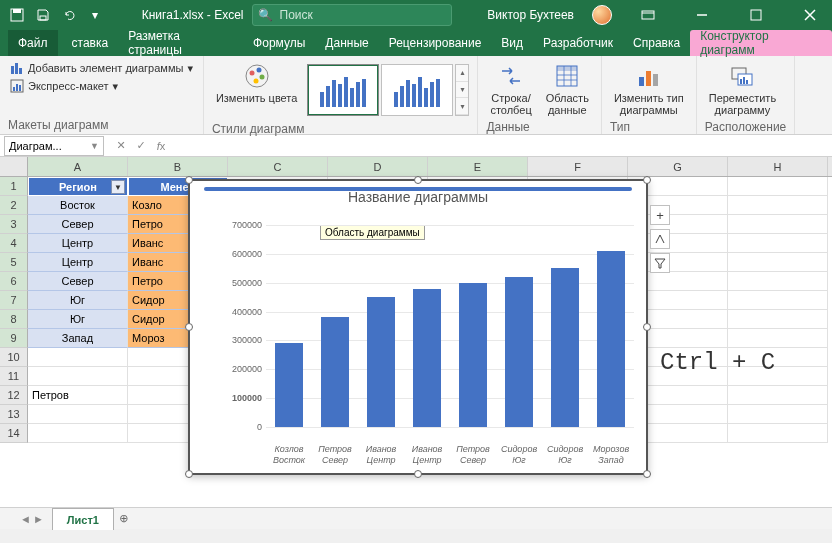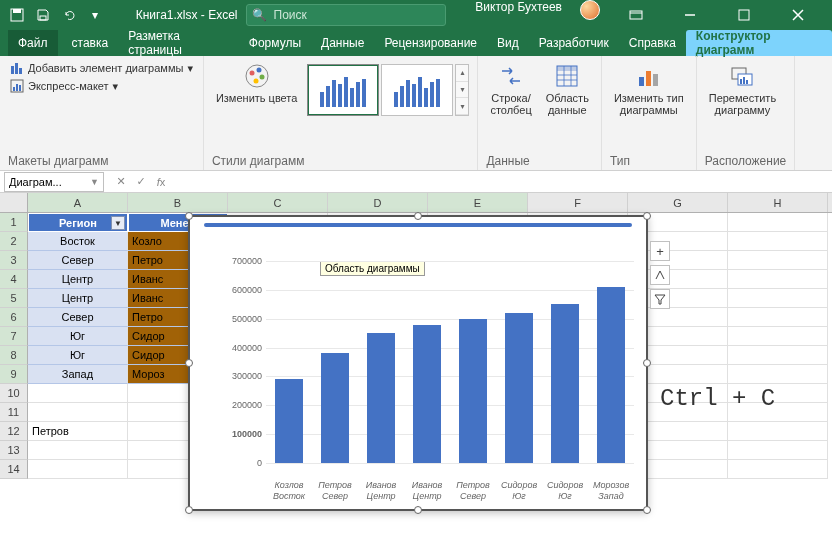--- a/index.html
+++ b/index.html
@@ -4,33 +4,33 @@
 <style>
 * { margin: 0; padding: 0; box-sizing: border-box; font-family: "Segoe UI", Arial, sans-serif; }
 body { background: #f0f0f0; width: 832px; height: 543px; overflow: hidden; position: relative; }
 
 
 .titlebar { height: 30px; background: #217346; display: flex; align-items: center; color: #fff; font-size: 12px; }
 .titlebar-left { display: flex; align-items: center; gap: 4px; padding-left: 6px; }
 .tb-btn { width: 22px; height: 22px; display: flex; align-items: center; justify-content: center; color: #fff; cursor: pointer; }
 .titlebar-center { flex: 1; display: flex; align-items: center; justify-content: center; gap: 8px; }
 .search-box { width: 200px; height: 22px; background: #2d8659; border: 1px solid #4a9b71; border-radius: 3px; display: flex; align-items: center; padding: 0 6px; color: #cbe5d6; font-size: 12px; gap: 6px; }
-.titlebar-right { display: flex; gap: 18px; padding-right: 16px; }
+.titlebar-right { display: flex; align-items: center; gap: 18px; padding-right: 4px; }
 .user-name { font-size: 12px; }
 .avatar { width: 20px; height: 20px; border-radius: 50%; background: radial-gradient(circle at 30% 30%, #ffd9a0, #e07030); border: 1px solid #fff; }
 .win-btn { width: 36px; height: 30px; display: flex; align-items: center; justify-content: center; }
 
 
 .ribbon-tabs { height: 26px; background: #217346; display: flex; align-items: flex-end; padding-left: 8px; }
 .ribbon-tab { height: 26px; padding: 0 10px; font-size: 12px; color: #fff; display: flex; align-items: center; cursor: pointer; }
 .ribbon-tab.file { background: #185c37; margin-right: 4px; }
-.ribbon-tab.active { background: #7dd3fc; color: #217346; font-weight: 700; border-radius: 3px 3px 0 0; }
-
-
-.ribbon { height: 115px; background: #f3f3f3; border-bottom: 1px solid #d0d0d0; display: flex; }
+.ribbon-tab.active { background: #f9a8d4; color: #217346; font-weight: 400; border-radius: 3px 3px 0 0; }
+
+
+.ribbon { height: 79px; background: #f3f3f3; border-bottom: 1px solid #d0d0d0; display: flex; }
 .ribbon-group { border-right: 1px solid #e0e0e0; padding: 4px 8px 2px 8px; display: flex; flex-direction: column; justify-content: space-between; }
 .ribbon-group-label { font-size: 12px; color: #666; text-align: left; padding-top: 2px; }
 .rg-content { display: flex; align-items: flex-start; gap: 6px; flex: 1; }
 .rg-col { display: flex; flex-direction: column; gap: 2px; }
 .rg-item { font-size: 11px; color: #333; display: flex; align-items: center; gap: 4px; padding: 1px 2px; cursor: pointer; white-space: nowrap; }
 .rg-big-btn { display: flex; flex-direction: column; align-items: center; justify-content: center; font-size: 11px; color: #333; gap: 2px; padding: 2px 4px; cursor: pointer; text-align: center; }
 .rg-icon-lg { width: 28px; height: 28px; display: flex; align-items: center; justify-content: center; }
 .style-gallery { display: flex; gap: 2px; align-items: center; height: 60px; }
 .style-thumb { width: 72px; height: 52px; border: 1px solid #c0c0c0; background: #fff; display: flex; align-items: flex-end; justify-content: center; padding: 4px 6px 8px 6px; gap: 2px; }
 .style-thumb.sel { border: 1px solid #888; box-shadow: inset 0 0 0 1px #217346; }
@@ -50,21 +50,21 @@
 .col-headers { display: flex; height: 20px; background: #e8e8e8; border-bottom: 1px solid #b0b0b0; position: sticky; top: 0; }
 .corner { width: 28px; border-right: 1px solid #b0b0b0; background: #e8e8e8; }
 .col-h { width: 100px; border-right: 1px solid #d0d0d0; text-align: center; font-size: 11px; color: #444; line-height: 20px; }
 .col-h.sel { background: #d3e5d3; }
 .row { display: flex; height: 19px; }
 .row-h { width: 28px; background: #e8e8e8; border-right: 1px solid #b0b0b0; border-bottom: 1px solid #d0d0d0; text-align: center; font-size: 11px; color: #444; line-height: 19px; }
 .row-h.sel { background: #d3e5d3; }
 .cell { width: 100px; border-right: 1px solid #e0e0e0; border-bottom: 1px solid #e0e0e0; font-size: 11px; padding: 0 4px; line-height: 19px; overflow: hidden; white-space: nowrap; }
 .cell.header-cell { background: #4472c4; color: #fff; font-weight: 600; text-align: center; border: 1px solid #fff; position: relative; }
 .cell.data-a { background: #d9e1f2; text-align: center; border-bottom: 1px solid #b4c6e7; }
-.cell.data-b { background: #a16207; border-bottom: 1px solid #b4c6e7; }
+.cell.data-b { background: #fdba74; border-bottom: 1px solid #b4c6e7; }
 .filter-arrow { position: absolute; right: 2px; top: 2px; width: 14px; height: 14px; background: #e8ecf5; border: 1px solid #8090b0; font-size: 8px; color: #333; display: flex; align-items: center; justify-content: center; }
 
 
 .chart-obj { position: absolute; left: 188px; top: 22px; width: 460px; height: 296px; background: #fff; border: 2px solid #555; box-shadow: 0 2px 8px rgba(0,0,0,0.25); }
 .chart-handle { position: absolute; width: 8px; height: 8px; border: 1px solid #666; background: #fff; border-radius: 50%; }
 .chart-title { text-align: center; font-size: 14px; color: #555; padding-top: 8px; }
 .chart-tooltip { position: absolute; left: 130px; top: 44px; background: #ffffe1; border: 1px solid #999; font-size: 10px; padding: 1px 4px; }
 .chart-plot { position: absolute; left: 30px; top: 44px; right: 12px; bottom: 46px; }
 .y-axis { position: absolute; left: 0; top: 0; bottom: 0; width: 46px; }
 .y-tick { position: absolute; right: 4px; font-size: 9px; color: #666; transform: translateY(-50%); }
@@ -487,20 +487,21 @@
   <div class="chart-obj">
     <div class="chart-handle" style="left:-5px;top:-5px"></div>
     <div class="chart-handle" style="left:50%;top:-5px;margin-left:-4px"></div>
     <div class="chart-handle" style="right:-5px;top:-5px"></div>
     <div class="chart-handle" style="left:-5px;top:50%;margin-top:-4px"></div>
     <div class="chart-handle" style="right:-5px;top:50%;margin-top:-4px"></div>
     <div class="chart-handle" style="left:-5px;bottom:-5px"></div>
     <div class="chart-handle" style="left:50%;bottom:-5px;margin-left:-4px"></div>
     <div class="chart-handle" style="right:-5px;bottom:-5px"></div>
     <div style="position:absolute;top:6px;left:14px;right:14px;height:4px;background:#4472c4;border-radius:2px"></div>
+    <div class="chart-title">Название диаграммы</div>
     <div class="chart-tooltip">Область диаграммы</div>
     <div class="chart-plot">
       <div class="y-axis" id="yaxis">
           <div class="y-tick" style="top: 100%;">0</div>
           <div class="y-tick" style="top: 85.7143%; font-weight: bold;">100000</div>
           <div class="y-tick" style="top: 71.4286%;">200000</div>
           <div class="y-tick" style="top: 57.1429%;">300000</div>
           <div class="y-tick" style="top: 42.8571%;">400000</div>
           <div class="y-tick" style="top: 28.5714%;">500000</div>
           <div class="y-tick" style="top: 14.2857%;">600000</div>

